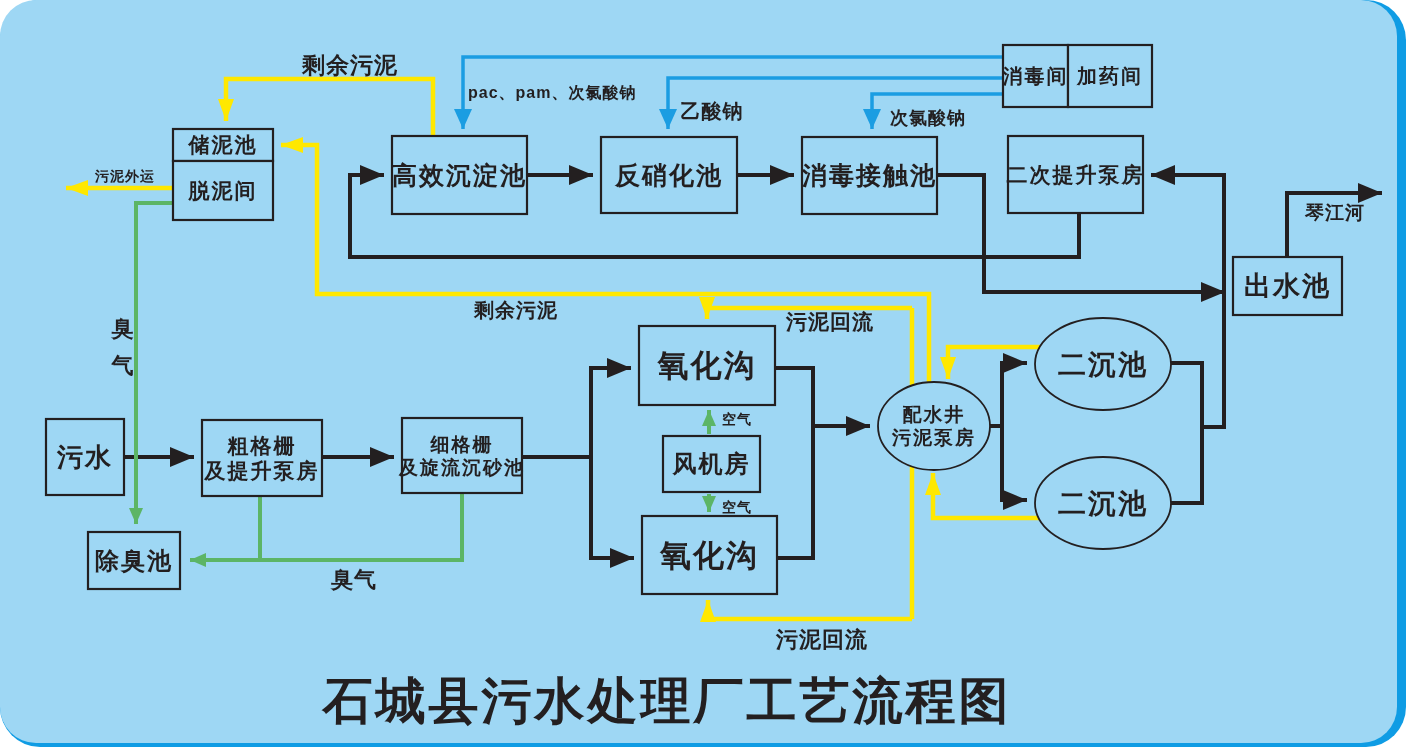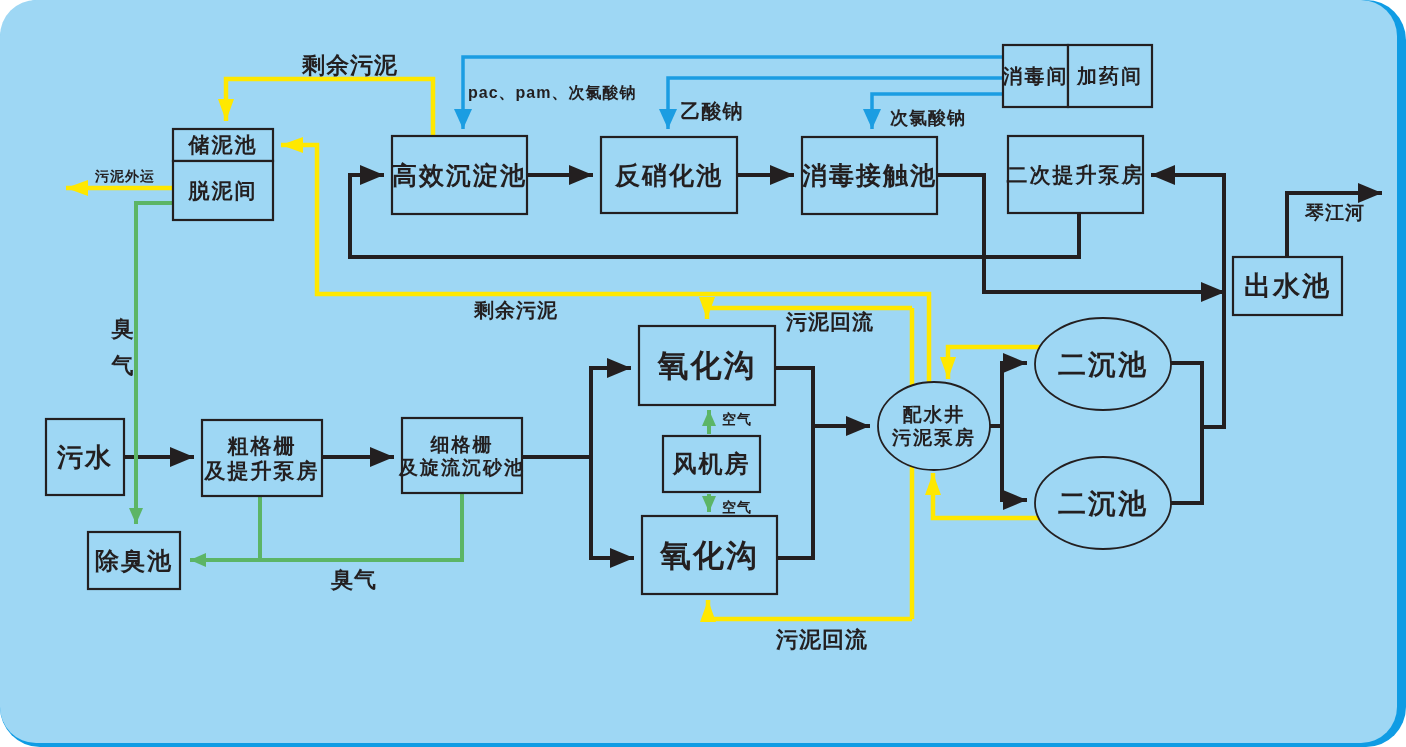--- a/index.html
+++ b/index.html
@@ -122,13 +122,14 @@
       <text x="125" y="181" text-anchor="middle" fill="#231f20" font-size="14" letter-spacing="1">污泥外运</text>
       <text x="1335" y="219" text-anchor="middle" fill="#231f20" font-size="19" letter-spacing="1">琴江河</text>
       <text x="516" y="317" text-anchor="middle" fill="#231f20" font-size="20" letter-spacing="1">剩余污泥</text>
       <text x="830" y="329" text-anchor="middle" fill="#231f20" font-size="21" letter-spacing="1">污泥回流</text>
       <text x="822" y="647" text-anchor="middle" fill="#231f20" font-size="22" letter-spacing="1">污泥回流</text>
       <text x="123" y="336" text-anchor="middle" fill="#231f20" font-size="22" letter-spacing="1"><tspan x="123" y="336">臭</tspan><tspan x="123" y="373">气</tspan></text>
       <text x="354" y="587" text-anchor="middle" fill="#231f20" font-size="22" letter-spacing="1">臭气</text>
       <text x="737" y="424" text-anchor="middle" fill="#231f20" font-size="14" letter-spacing="1">空气</text>
       <text x="737" y="512" text-anchor="middle" fill="#231f20" font-size="14" letter-spacing="1">空气</text>
     </svg>
+  <div class="diagram-title" style="color: rgb(35, 31, 32);">石城县污水处理厂工艺流程图</div>
 </div>
 
 </body></html>

